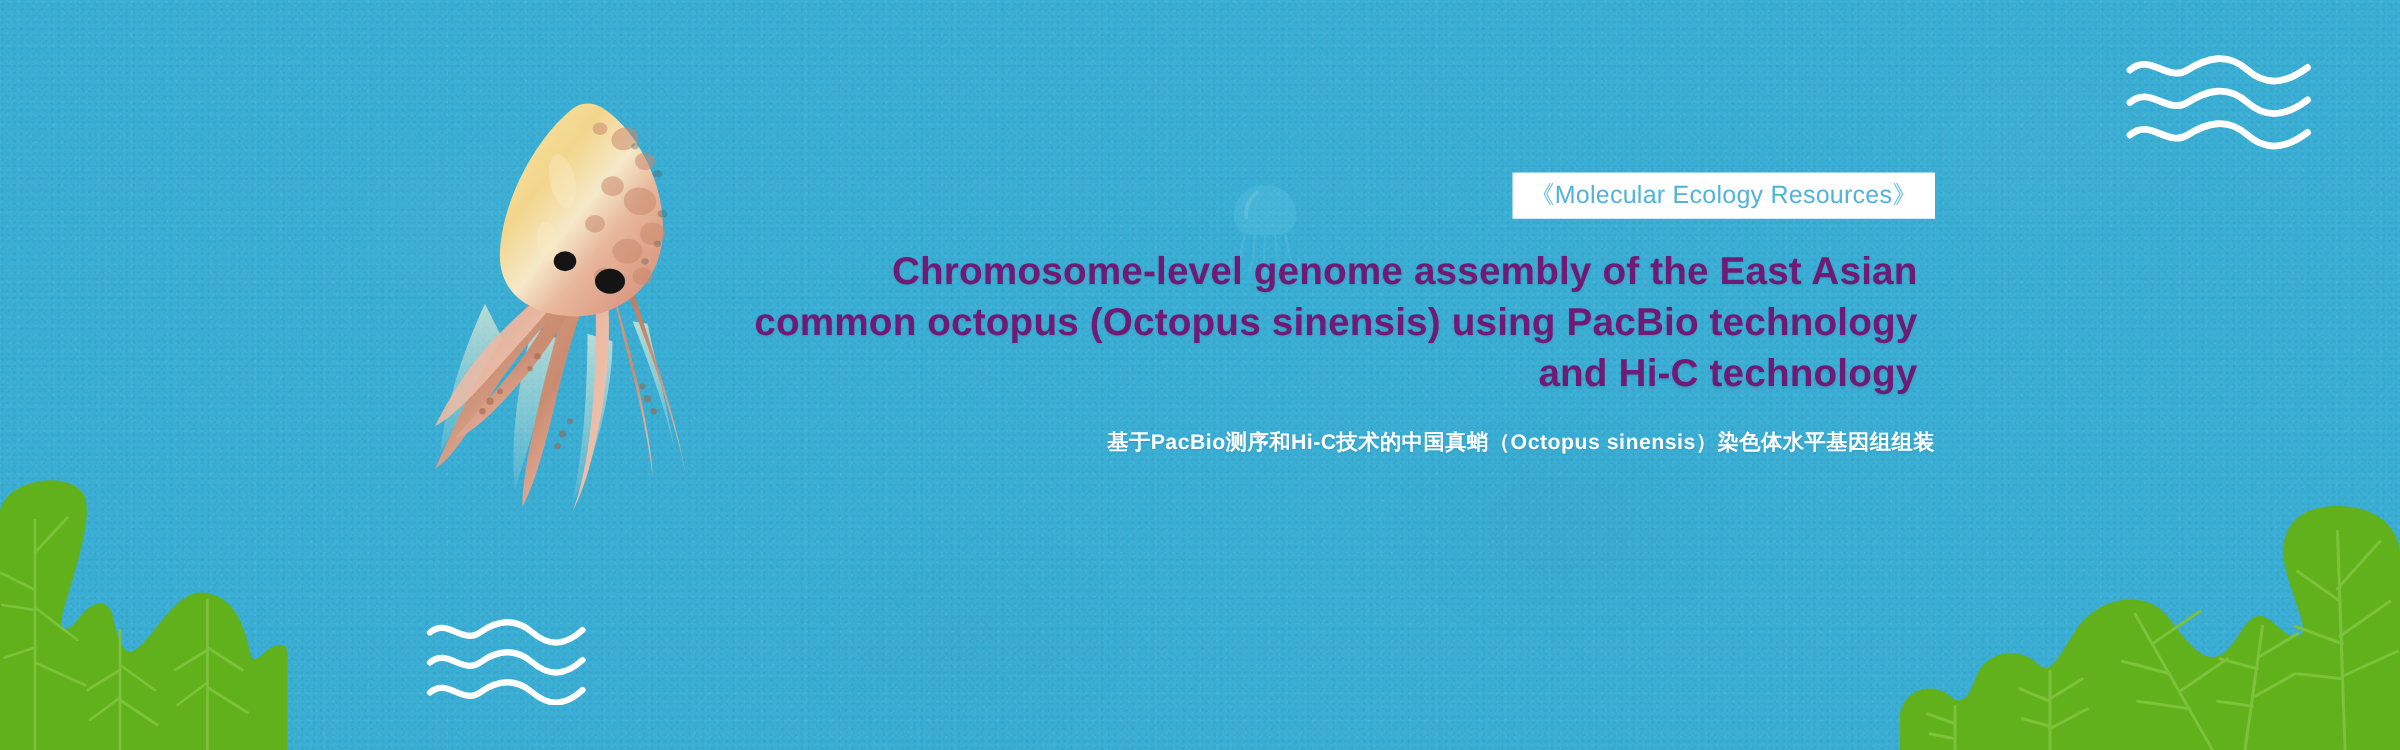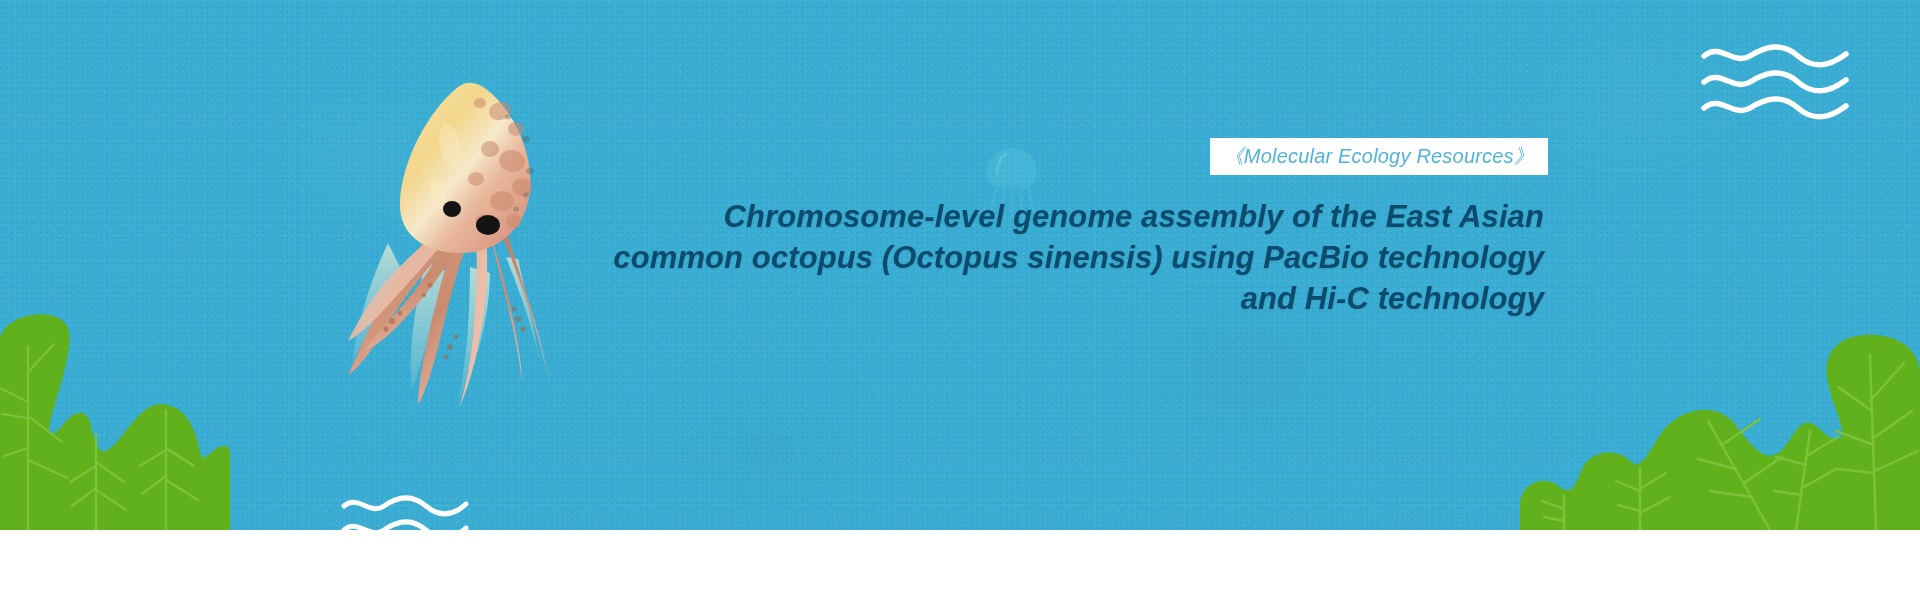--- a/index.html
+++ b/index.html
@@ -10,24 +10,23 @@
   body {
     width: 1920px;
     height: 600px;
     overflow: hidden;
     font-family: "Liberation Sans", "DejaVu Sans", sans-serif;
   }
 
   #banner {
     position: relative;
     width: 1920px;
-    height: 530px;
+    height: 600px;
     overflow: hidden;
     background-color: #3aaed4;
-    font-style: italic;
   }
 
   
   .bg-base {
     position: absolute;
     inset: 0;
     background-color: #3aaed4;
   }
   .bg-noise {
     position: absolute;
@@ -101,22 +100,22 @@
     color: #4fb3db;
     font-size: 20px;
     letter-spacing: .2px;
     line-height: 1;
     padding: 8px 14px 9px 14px;
     white-space: nowrap;
     font-family: "Liberation Sans", "DejaVu Sans", sans-serif;
   }
 
   #paper-title {
-    margin: 22px 4px 0 0;
-    color: #0c4a6e;
+    margin: 22px 14px 0 0;
+    color: #701a75;
     font-size: 31px;
     font-weight: bold;
     line-height: 1.32;
     letter-spacing: .1px;
     text-align: right;
     text-shadow: 0 1px 2px rgba(0,0,0,.10);
   }
 
   #paper-subtitle {
     margin: 22px 0 0 0;
@@ -343,16 +342,17 @@
   <div id="text-block">
 
     <div id="journal-badge">《Molecular Ecology Resources》</div>
 
     <h1 id="paper-title">
       <span>Chromosome-level genome assembly of the East Asian</span><br>
       <span>common octopus (Octopus sinensis) using PacBio technology</span><br>
       <span>and Hi-C technology</span>
     </h1>
 
+    <div id="paper-subtitle">基于PacBio测序和Hi-C技术的中国真蛸（Octopus sinensis）染色体水平基因组组装</div>
 
   </div>
 
 </div>
 
 </body></html>

